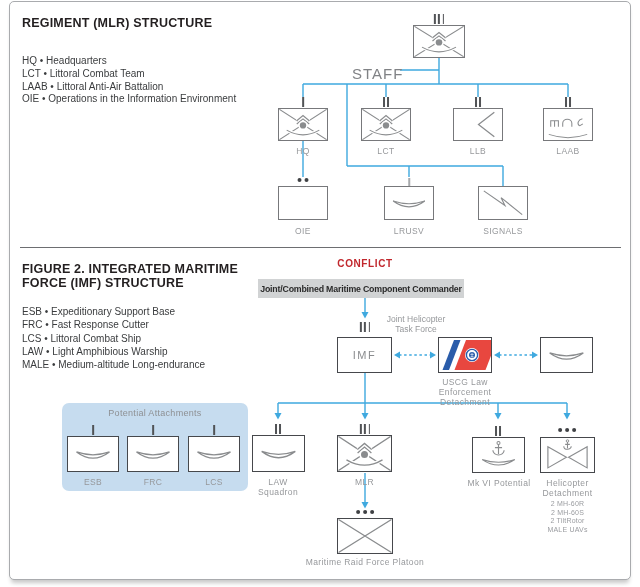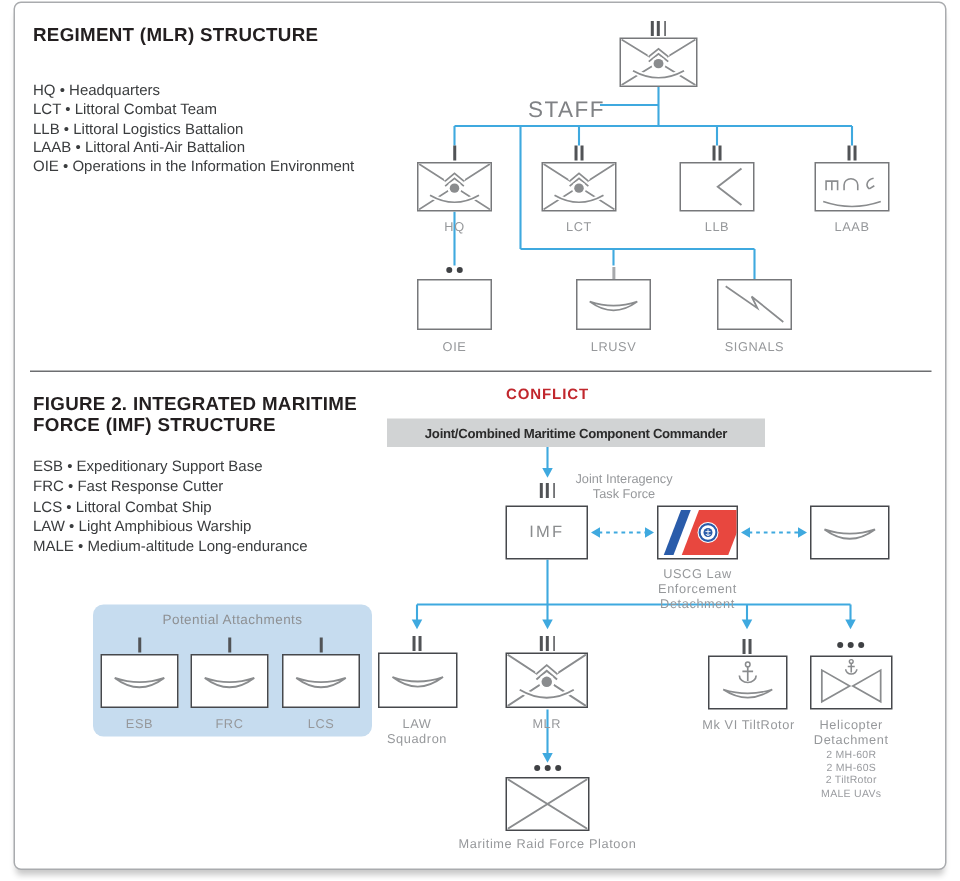--- a/index.html
+++ b/index.html
@@ -30,21 +30,21 @@
   .ech{position:absolute;display:flex;gap:2.6px;transform:translateX(-50%);z-index:3;}
   .ech i{display:block;width:1.7px;height:9.5px;background:#515356;}
   .dots{position:absolute;display:flex;gap:2.6px;transform:translateX(-50%);z-index:3;}
   .dots i{display:block;width:4.2px;height:4.2px;border-radius:50%;background:#3F4144;}
   .tick{position:absolute;width:1.5px;height:8px;background:#A7A9AC;transform:translateX(-50%);z-index:3;}
 
   .staff{position:absolute;left:352px;top:65px;width:45px;text-align:right;font-size:15px;
          color:#808285;letter-spacing:1px;z-index:3;}
   .conflict{position:absolute;left:305px;top:258px;width:120px;text-align:center;
             font-size:10px;font-weight:bold;color:#C1272D;letter-spacing:0.6px;z-index:3;}
-  .commander{position:absolute;left:258px;top:279px;width:252px;height:19px;background:#D1D3D4;
+  .commander{position:absolute;left:258px;top:279px;width:206px;height:19px;background:#D1D3D4;
              display:flex;align-items:center;justify-content:center;font-size:8.8px;font-weight:bold;
              color:#2B2B2B;letter-spacing:-0.2px;white-space:nowrap;z-index:3;}
   .jiatf{position:absolute;left:373px;top:315px;width:86px;text-align:center;font-size:8.5px;
          line-height:9.5px;color:#96989B;z-index:3;}
   .panel{position:absolute;left:62px;top:403px;width:186px;height:88px;background:#C6DCEF;
          border-radius:7px;z-index:1;}
   .panel-label{position:absolute;left:62px;top:408px;width:186px;text-align:center;font-size:9px;
                color:#8E9093;letter-spacing:0.3px;z-index:3;}
 </style>
 </head>
@@ -94,21 +94,20 @@
       </symbol>
     </defs>
   </svg>
 
   <div class="fig-title" style="left:22px;top:17px;">
     <div>REGIMENT (MLR) STRUCTURE</div>
   </div>
   <div class="legend" style="left:22px;top:55px;">
     <div>HQ • Headquarters</div>
     <div>LCT • Littoral Combat Team</div>
-    <div>LLB • Littoral Logistics Battalion</div>
     <div>LAAB • Littoral Anti-Air Battalion</div>
     <div>OIE • Operations in the Information Environment</div>
   </div>
 
   <svg class="connectors" width="640" height="587" viewBox="0 0 640 587">
     <g stroke="#3FA9DF" stroke-width="1.4" fill="none">
       <path d="M439,58 V84 M400,70 H439 M303,84 H568 M303,84 V97 M386,84 V97 M478,84 V97 M568,84 V97
                M347,84 V166 M347,166 H503 M409,166 V177 M503,166 V186 M303,141 V177"></path>
     </g>
     <g stroke="#3FA9DF" stroke-width="1.4" fill="none">
@@ -219,21 +218,21 @@
     <div>LAW • Light Amphibious Warship</div>
     <div>MALE • Medium-altitude Long-endurance</div>
   </div>
 
   <div class="conflict">CONFLICT</div>
   <div class="commander">
     <span>Joint/Combined Maritime Component Commander</span>
   </div>
 
   <div class="jiatf">
-    <div>Joint Interagency</div>
+    <div>Joint Helicopter</div>
     <div>Task Force</div>
   </div>
 
   <div class="ech" style="left:365px;top:322px;">
       <i></i>
       <i></i>
       <i></i>
     </div>
   <div class="unit f2" style="left:337px;top:337px;width:55px;height:36px;">
     <div class="imf-text">IMF</div>
@@ -321,21 +320,21 @@
 
   <div class="ech" style="left:498px;top:426px;">
       <i></i>
       <i></i>
     </div>
   <div class="unit f2" style="left:472px;top:437px;width:53px;height:36px;">
     <svg viewBox="0 0 50 33" preserveAspectRatio="none">
         <use href="#sym-anchorboat" xlink:href="#sym-anchorboat"></use>
       </svg>
   </div>
-  <div class="ulabel" style="left:455px;top:478px;width:88px;">Mk VI TiltRotor</div>
+  <div class="ulabel" style="left:455px;top:478px;width:88px;">Mk VI Potential</div>
 
   <div class="dots" style="left:567px;top:428px;">
       <i></i>
       <i></i>
       <i></i>
     </div>
   <div class="unit f2" style="left:540px;top:437px;width:55px;height:36px;">
     <svg viewBox="0 0 50 33" preserveAspectRatio="none">
         <use href="#sym-helo" xlink:href="#sym-helo"></use>
       </svg>

